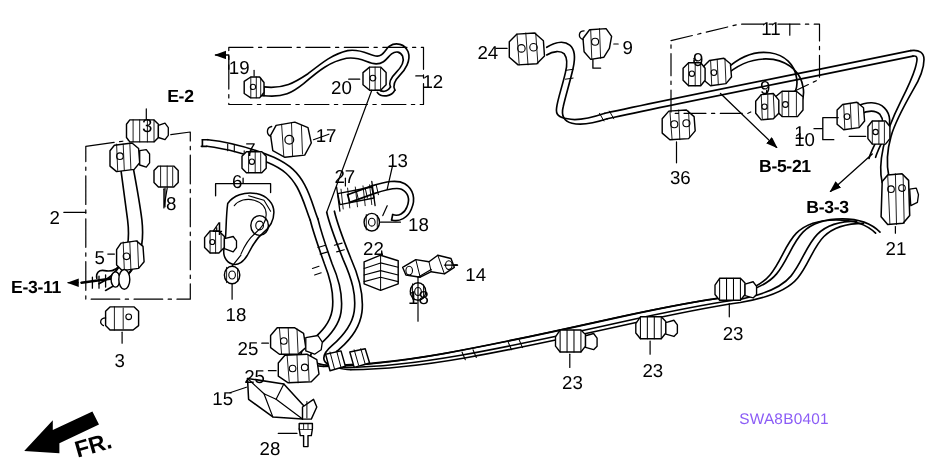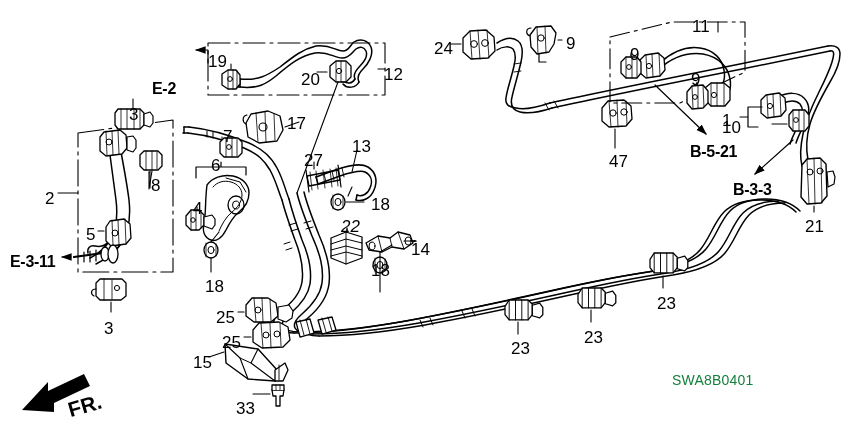--- a/index.html
+++ b/index.html
@@ -19,21 +19,21 @@
     font-weight:400;
     color:#000;
     white-space:nowrap;
     line-height:1;
   }
   .lbl.bold{font-weight:700;font-size:16px;letter-spacing:-0.3px;}
   .code{
     position:absolute;
     font-family:"Liberation Sans", sans-serif;
     font-size:14px;
-    color:#15803d;
+    color:#8b5cf6;
     letter-spacing:0.2px;
     white-space:nowrap;
   }
   .frtxt{
     position:absolute;
     font-family:"Liberation Sans", sans-serif;
     font-weight:700;
     font-size:21px;
     color:#000;
     transform:rotate(-16deg);
@@ -503,38 +503,38 @@
   <div class="lbl" style="left:86px;top:226px;">5</div>
   <div class="lbl" style="left:211px;top:157px;">6</div>
   <div class="lbl" style="left:223px;top:128px;">7</div>
   <div class="lbl" style="left:151px;top:177px;">8</div>
   <div class="lbl" style="left:630px;top:46px;">9</div>
   <div class="lbl" style="left:691px;top:71px;">9</div>
   <div class="lbl" style="left:722px;top:119px;">10</div>
   <div class="lbl" style="left:692px;top:18px;">11</div>
   <div class="lbl" style="left:384px;top:66px;">12</div>
   <div class="lbl" style="left:352px;top:138px;">13</div>
-  <div class="lbl" style="left:411px;top:241px;">14</div>
+  <div class="lbl" style="left:423px;top:241px;">14</div>
   <div class="lbl" style="left:193px;top:354px;">15</div>
   <div class="lbl" style="left:566px;top:35px;">9</div>
   <div class="lbl" style="left:287px;top:115px;">17</div>
   <div class="lbl" style="left:371px;top:196px;">18</div>
   <div class="lbl" style="left:205px;top:278px;">18</div>
   <div class="lbl" style="left:371px;top:262px;">18</div>
   <div class="lbl" style="left:208px;top:53px;">19</div>
   <div class="lbl" style="left:301px;top:71px;">20</div>
   <div class="lbl" style="left:805px;top:218px;">21</div>
-  <div class="lbl" style="left:341px;top:218px;font-style:italic;">22</div>
+  <div class="lbl" style="left:330px;top:218px;">22</div>
   <div class="lbl" style="left:511px;top:340px;">23</div>
   <div class="lbl" style="left:584px;top:329px;">23</div>
   <div class="lbl" style="left:657px;top:295px;">23</div>
   <div class="lbl" style="left:434px;top:40px;">24</div>
   <div class="lbl" style="left:216px;top:309px;">25</div>
   <div class="lbl" style="left:222px;top:334px;">25</div>
-  <div class="lbl" style="left:609px;top:153px;">47</div>
+  <div class="lbl" style="left:609px;top:153px;">36</div>
   <div class="lbl" style="left:304px;top:152px;">27</div>
-  <div class="lbl" style="left:236px;top:400px;">33</div>
+  <div class="lbl" style="left:236px;top:400px;">28</div>
 
   <div class="frtxt" style="left:72px;top:398px;">FR.</div>
 
   <div class="code" style="left:672px;top:372px;">SWA8B0401</div>
 
 </div>
 
 </body></html>

